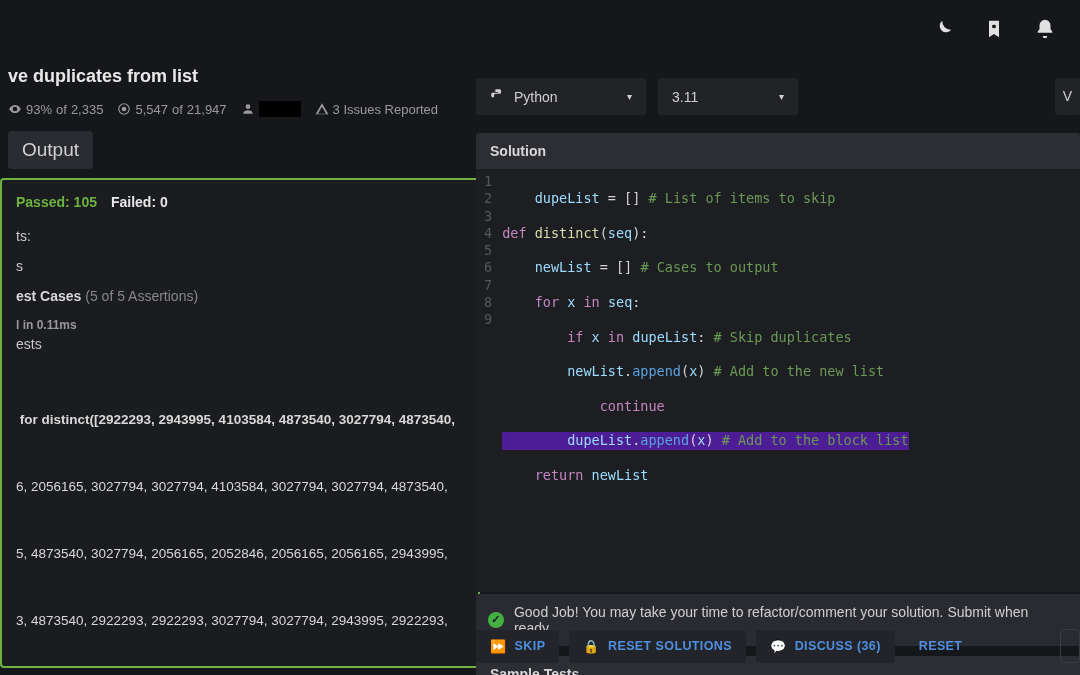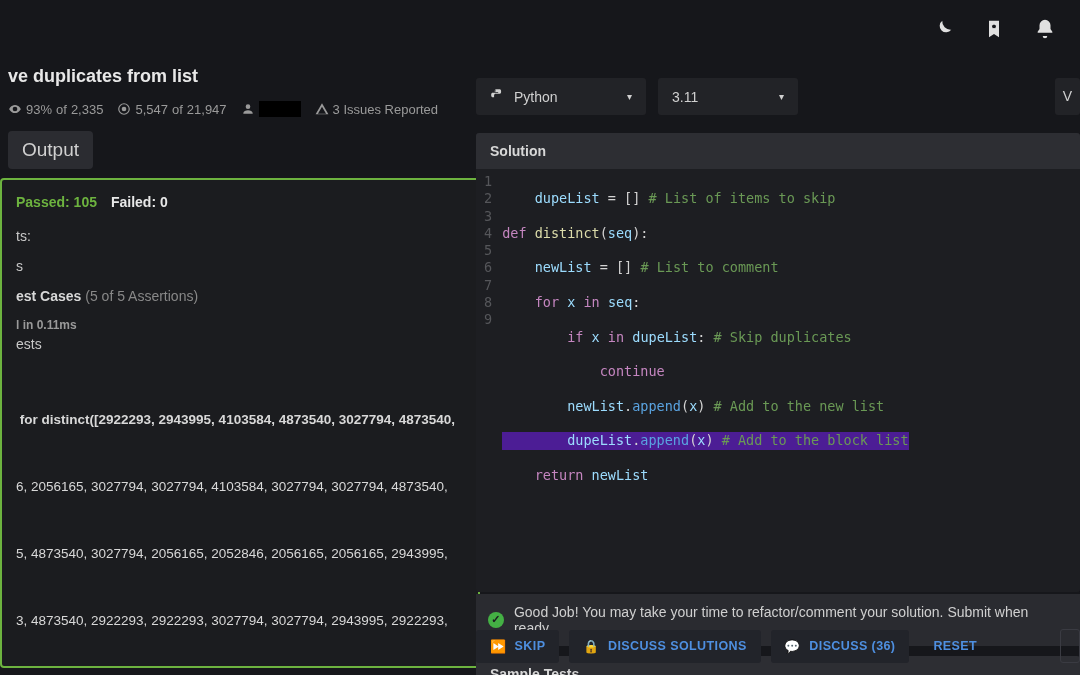--- a/index.html
+++ b/index.html
@@ -360,25 +360,25 @@
           <div>7</div>
           <div>8</div>
           <div>9</div>
         <div>&nbsp;</div>
           <div>&nbsp;</div>
           <div>&nbsp;</div>
       </div>
       <div class="code-lines">
 <div>    <span class="id">dupeList</span> <span class="op">=</span> <span class="paren">[]</span> <span class="cm"># List of items to skip</span></div>
 <div><span class="kw">def</span> <span class="def">distinct</span><span class="paren">(</span><span class="id">seq</span><span class="paren">):</span></div>
-<div>    <span class="id">newList</span> <span class="op">=</span> <span class="paren">[]</span> <span class="cm"># List to comment</span></div>
+<div>    <span class="id">newList</span> <span class="op">=</span> <span class="paren">[]</span> <span class="cm"># Cases to output</span></div>
 <div>    <span class="kw">for</span> <span class="id">x</span> <span class="kw">in</span> <span class="id">seq</span><span class="paren">:</span></div>
 <div>        <span class="kw">if</span> <span class="id">x</span> <span class="kw">in</span> <span class="id">dupeList</span><span class="paren">:</span> <span class="cm"># Skip duplicates</span></div>
+<div>        <span class="id">newList</span><span class="paren">.</span><span class="method">append</span><span class="paren">(</span><span class="id">x</span><span class="paren">)</span> <span class="cm"># Add to the new list</span></div>
 <div>            <span class="kw">continue</span></div>
-<div>        <span class="id">newList</span><span class="paren">.</span><span class="method">append</span><span class="paren">(</span><span class="id">x</span><span class="paren">)</span> <span class="cm"># Add to the new list</span></div>
 <div class="hl">        <span class="id">dupeList</span><span class="paren">.</span><span class="method">append</span><span class="paren">(</span><span class="id">x</span><span class="paren">)</span> <span class="cm"># Add to the block list</span></div>
 <div>    <span class="kw">return</span> <span class="id">newList</span></div>
 <div>&nbsp;</div><div>&nbsp;</div><div>&nbsp;</div>
       </div>
     </div>
   </div>
 
   <div class="banner">
     <span class="check">✓</span>
     <span>Good Job! You may take your time to refactor/comment your solution. Submit when ready.</span>
@@ -390,21 +390,21 @@
   </div>
 </div>
 
 <div class="bottom-bar">
   <button class="pill-btn">
       <span class="bico">⏩</span>
       <span>SKIP</span>
     </button>
   <button class="pill-btn">
       <span class="bico">🔒</span>
-      <span>DISCUSS SOLUTIONS</span>
+      <span>RESET SOLUTIONS</span>
     </button>
   <button class="pill-btn">
       <span class="bico">💬</span>
       <span>DISCUSS (36)</span>
     </button>
   <button class="pill-btn plain">
       <span>RESET</span>
     </button>
   <div class="right-box"></div>
 </div>

